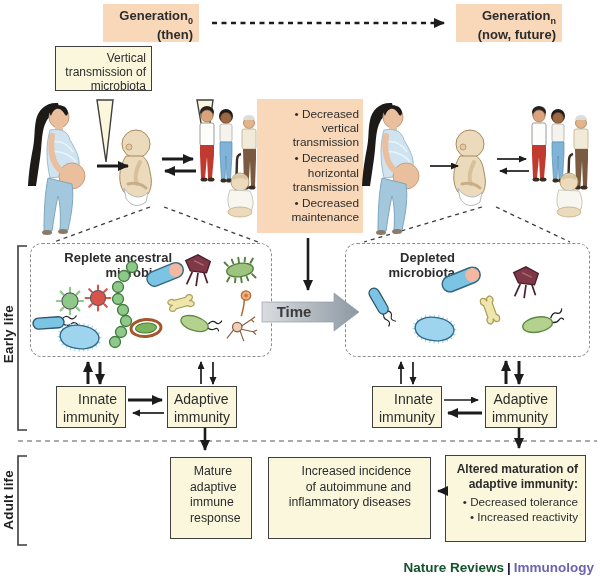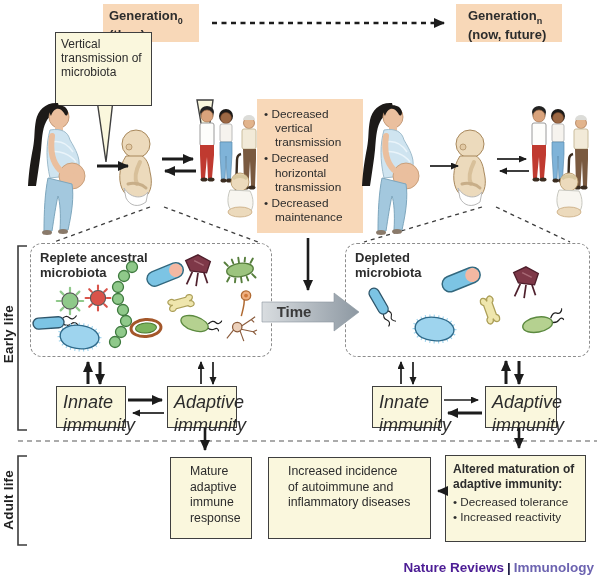--- a/index.html
+++ b/index.html
@@ -1,37 +1,37 @@
 <!DOCTYPE html>
 <html><head>
 <meta charset="utf-8">
 <style>
   html,body{margin:0;padding:0;background:#fff;}
   #canvas{position:relative;width:600px;height:584px;background:#fff;overflow:hidden;
           font-family:"Liberation Sans","DejaVu Sans",sans-serif;color:#2c2c2c;}
-  .abs{position:absolute;box-sizing:border-box;}
+  .abs{position:absolute;box-sizing:border-box;text-align:right;}
   .peach{background:#f8d8b8;}
   .cream{background:#faf7dd;border:1.5px solid #3f3f3f;}
   .peachbox{padding:4px 6px;font-weight:bold;font-size:13px;line-height:1.3;}
   sub.gsub{font-size:9px;}
   .bubble{padding:4px 5px;font-size:12px;line-height:1.18;}
   .dashedbox{border:1.6px dashed #8c8c8c;border-radius:12px;background:#fff;}
   .dlabel{position:absolute;left:9px;top:7px;font-weight:bold;font-size:13px;line-height:1.15;}
-  .immun{padding:4px 0 0 6px;font-size:18px;line-height:1.25;font-style:italic;}
+  .immun{padding:4px 8px 0 6px;font-size:14px;line-height:1.25;}
   .outcome{padding:6px 19px;font-size:12.3px;line-height:1.28;}
   .bullets div{padding-left:11px;text-indent:-11px;}
   .bullets div::before{content:"• ";}
   .declist{font-size:11.8px;line-height:1.2;}
   .declist div{margin-bottom:2px;}
   .vlabel{writing-mode:vertical-rl;transform:rotate(180deg);font-weight:bold;font-size:13.5px;
           letter-spacing:.2px;color:#222;}
   .alt-title{font-weight:bold;font-size:12px;line-height:1.25;margin-bottom:2px;}
   .alt-bullets{font-size:11.7px;line-height:1.3;}
   #footer{font-size:13.5px;font-weight:bold;text-align:right;}
-  #footer .brand{color:#4c1d95;} #footer .pipe{color:#15143e;padding:0 3px;} #footer .journal{color:#6c63b0;}
+  #footer .brand{color:#14532d;} #footer .pipe{color:#15143e;padding:0 3px;} #footer .journal{color:#6c63b0;}
   svg.layer{position:absolute;left:0;top:0;pointer-events:none;}
   .z1{z-index:1}.z2{z-index:2;position:absolute;box-sizing:border-box}.z3{z-index:3}
   .fig{position:absolute;}
 </style>
 </head>
 <body>
 
 <div id="canvas">
 
 <svg width="0" height="0" style="position:absolute">
@@ -193,21 +193,21 @@
 
 <div class="abs peach peachbox z2" style="left:103px;top:4px;width:96px;height:38px;">
   <span>Generation</span><sub class="gsub">0</sub><br>
   <span>(then)</span>
 </div>
 <div class="abs peach peachbox z2" style="left:456px;top:4px;width:106px;height:38px;padding-left:12px;">
   <span>Generation</span><sub class="gsub">n</sub><br>
   <span>(now, future)</span>
 </div>
 
-<div class="abs cream bubble z2" style="left:55px;top:32px;width:97px;height:74px;">Vertical transmission of microbiota</div>
+<div class="abs cream bubble z2" style="left:55px;top:46px;width:97px;height:45px;">Vertical transmission of microbiota</div>
 
 <div class="abs peach z2 declist bullets" style="left:257px;top:99px;width:106px;height:134px;padding:8px 4px 4px 7px;">
   <div>Decreased vertical transmission</div>
   <div>Decreased horizontal transmission</div>
   <div>Decreased maintenance</div>
 </div>
 
 <svg class="fig z2" style="left:16px;top:100px" width="80" height="135">
       <use href="#sym-woman"></use>
     </svg>

